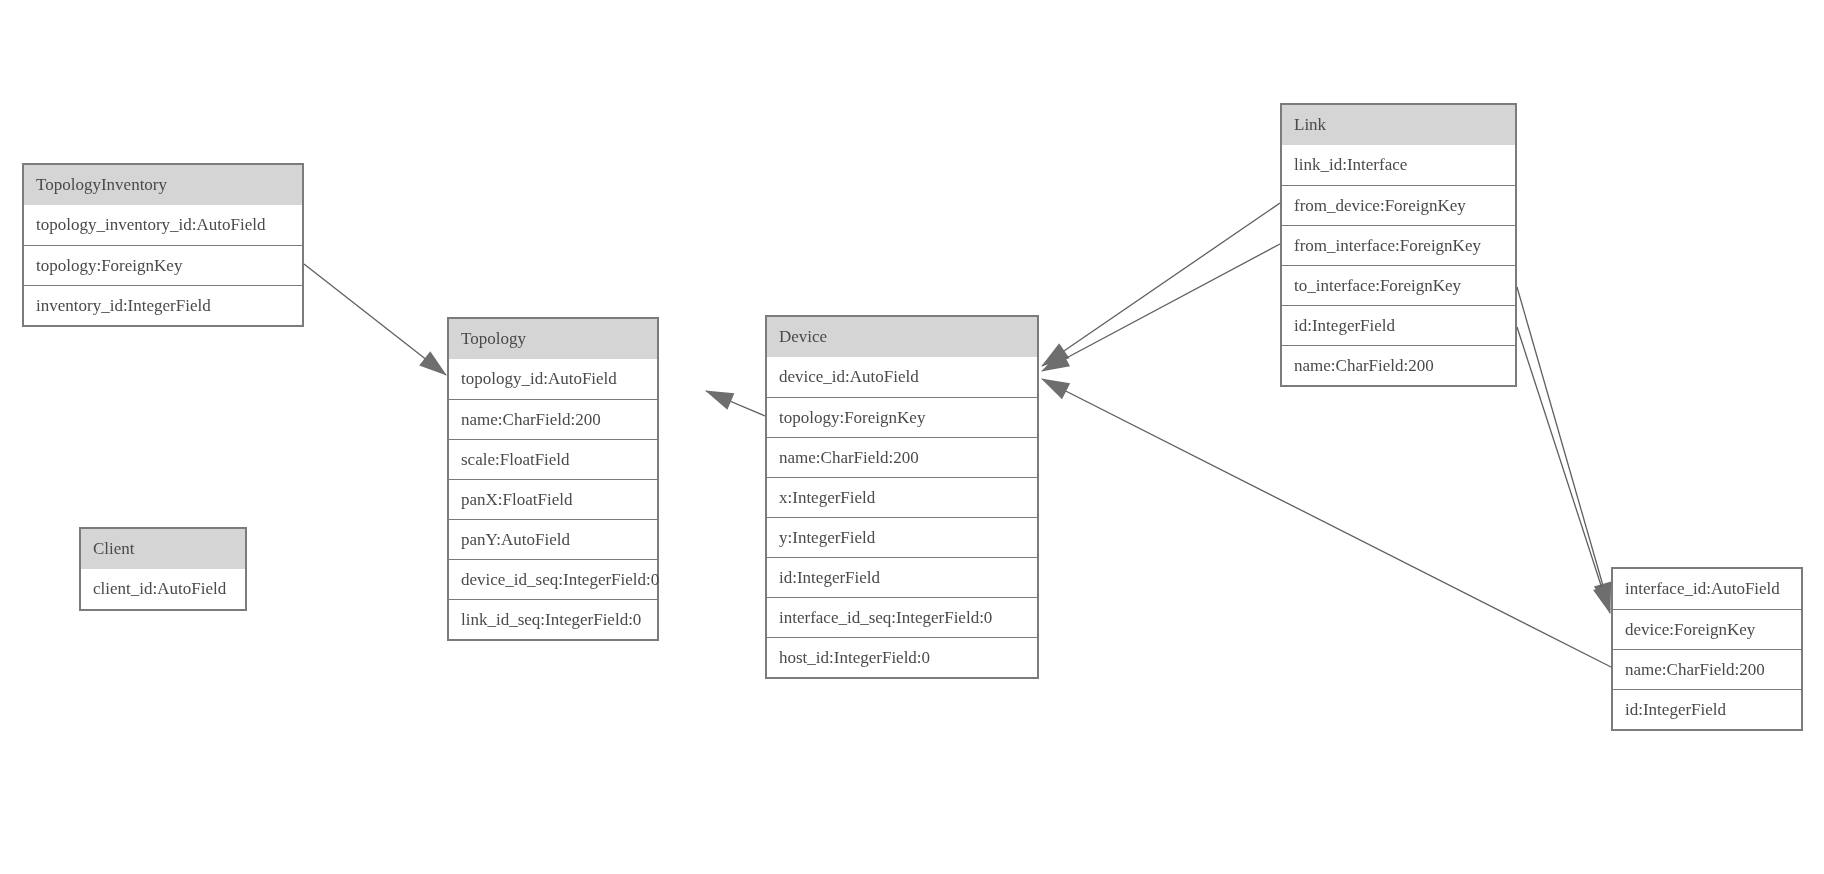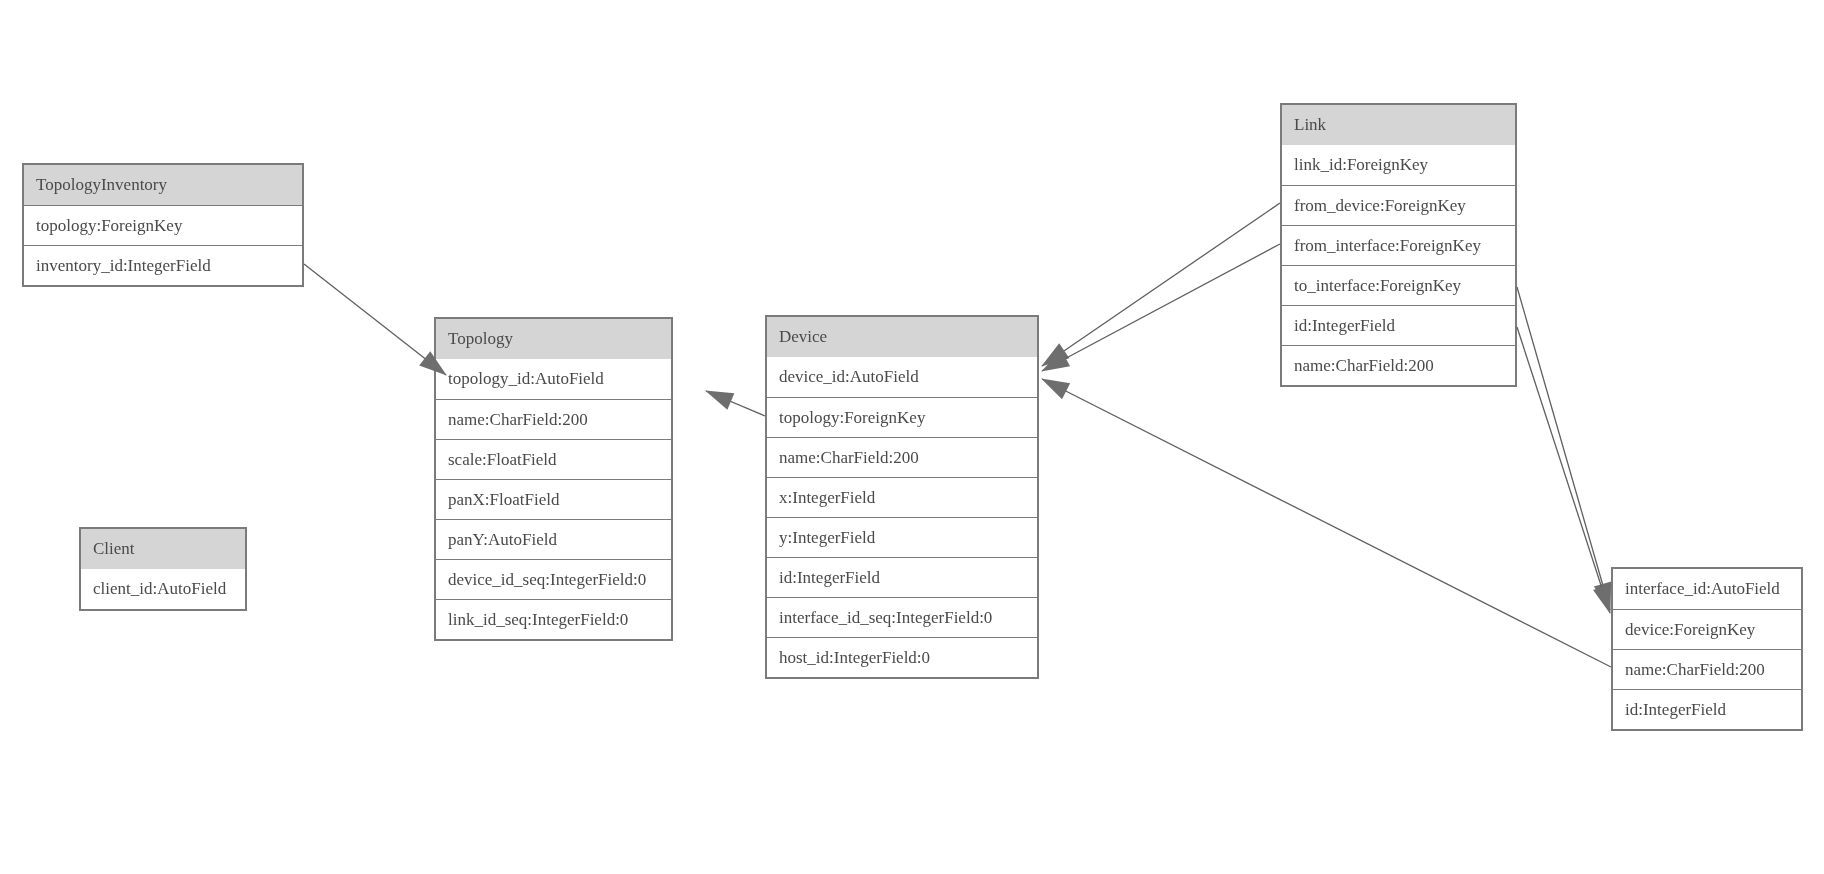--- a/index.html
+++ b/index.html
@@ -63,25 +63,26 @@
       <line x1="765" y1="416" x2="706" y2="391" stroke="#5f5f5f" stroke-width="1.3" fill="none" marker-end="url(#arrowhead)"></line>
       <line x1="1280" y1="203" x2="1042" y2="366" stroke="#5f5f5f" stroke-width="1.3" fill="none" marker-end="url(#arrowhead)"></line>
       <line x1="1280" y1="244" x2="1042" y2="371" stroke="#5f5f5f" stroke-width="1.3" fill="none" marker-end="url(#arrowhead)"></line>
       <line x1="1517" y1="287" x2="1610" y2="610" stroke="#5f5f5f" stroke-width="1.3" fill="none" marker-end="url(#arrowhead)"></line>
       <line x1="1517" y1="327" x2="1610" y2="613" stroke="#5f5f5f" stroke-width="1.3" fill="none" marker-end="url(#arrowhead)"></line>
       <line x1="1611" y1="667" x2="1042" y2="379" stroke="#5f5f5f" stroke-width="1.3" fill="none" marker-end="url(#arrowhead)"></line>
     </svg>
 
   <div class="entity" style="left:22px; top:163px; width:282px;">
     <div class="hdr">TopologyInventory</div>
+    <div class="row" style="border-top:none;">topology_inventory_id:AutoField</div>
     <div class="row">topology:ForeignKey</div>
     <div class="row">inventory_id:IntegerField</div>
   </div>
 
-  <div class="entity" style="left:434px; top:317px; width:239px;">
+  <div class="entity" style="left:447px; top:317px; width:212px;">
     <div class="hdr">Topology</div>
     <div class="row" style="border-top:none;">topology_id:AutoField</div>
     <div class="row">name:CharField:200</div>
     <div class="row">scale:FloatField</div>
     <div class="row">panX:FloatField</div>
     <div class="row">panY:AutoField</div>
     <div class="row">device_id_seq:IntegerField:0</div>
     <div class="row">link_id_seq:IntegerField:0</div>
   </div>
 
@@ -97,21 +98,21 @@
     <div class="row">name:CharField:200</div>
     <div class="row">x:IntegerField</div>
     <div class="row">y:IntegerField</div>
     <div class="row">id:IntegerField</div>
     <div class="row">interface_id_seq:IntegerField:0</div>
     <div class="row">host_id:IntegerField:0</div>
   </div>
 
   <div class="entity" style="left:1280px; top:103px; width:237px;">
     <div class="hdr">Link</div>
-    <div class="row" style="border-top:none;">link_id:ForeignKey</div>
+    <div class="row" style="border-top:none;">link_id:Interface</div>
     <div class="row">from_device:ForeignKey</div>
     <div class="row">from_interface:ForeignKey</div>
     <div class="row">to_interface:ForeignKey</div>
     <div class="row">id:IntegerField</div>
     <div class="row">name:CharField:200</div>
   </div>
 
   <div class="entity" style="left:1611px; top:567px; width:192px;">
     <div class="row" style="border-top:none;">interface_id:AutoField</div>
     <div class="row">device:ForeignKey</div>

